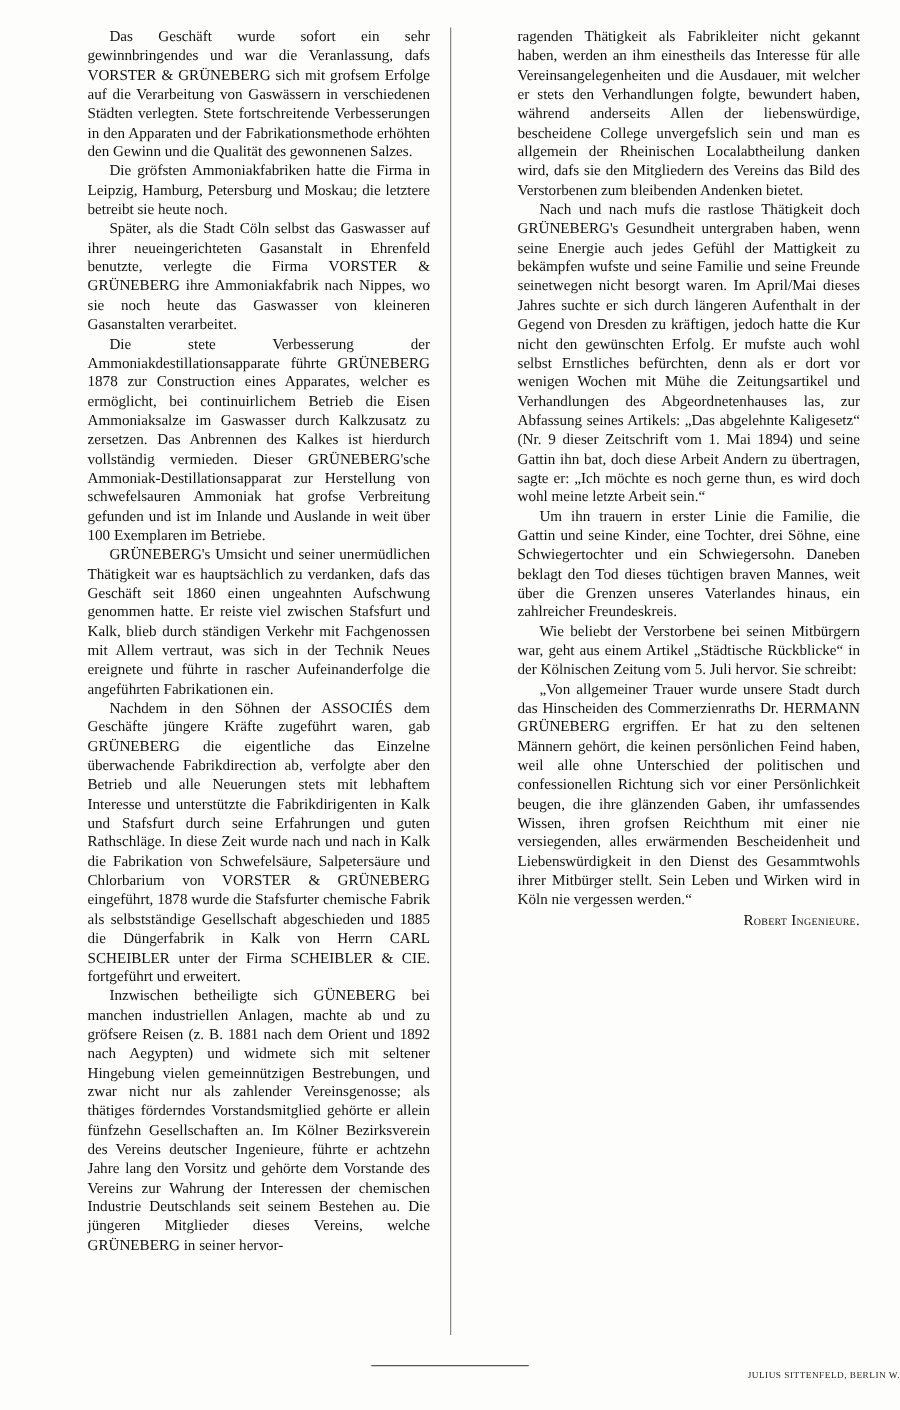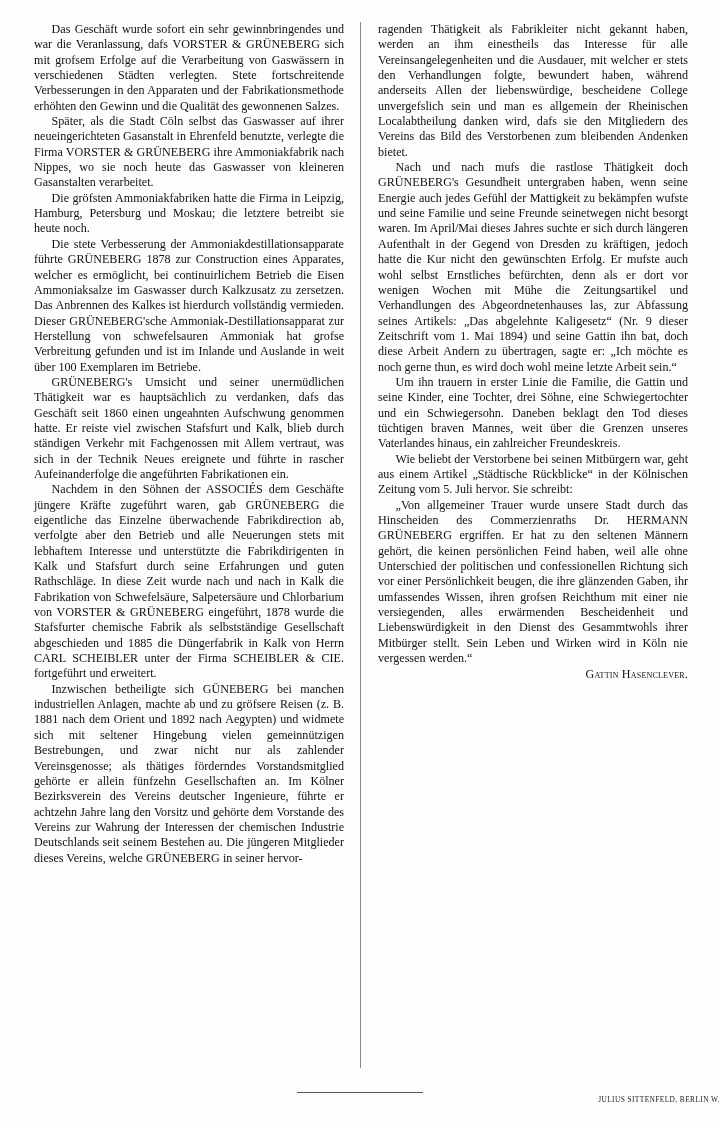--- a/index.html
+++ b/index.html
@@ -31,20 +31,21 @@
     display: flex;
     gap: 0px;
   }
   .col {
     width: 310px;
     font-size: 12.1px;
     line-height: 15.35px;
     text-align: justify;
     text-justify: inter-word;
     hyphens: manual;
+    margin-left: 36px;
   }
   .col.left {
     padding-right: 16px;
     border-right: 1px solid #8a8a8a;
   }
   .col.right {
     padding-left: 17px;
   }
   p {
     margin: 0;
@@ -87,35 +88,35 @@
 </style>
 </head>
 <body>
 
 <div class="page">
 
   <div class="columns">
 
     <div class="col left">
       <p>Das Geschäft wurde sofort ein sehr gewinnbringendes und war die Veranlassung, dafs VORSTER &amp; GRÜNEBERG sich mit grofsem Erfolge auf die Verarbeitung von Gaswässern in verschiedenen Städten verlegten. Stete fortschreitende Verbesserungen in den Apparaten und der Fabrikationsmethode erhöhten den Gewinn und die Qualität des gewonnenen Salzes.</p>
+      <p>Die gröfsten Ammoniakfabriken hatte die Firma in Leipzig, Hamburg, Petersburg und Moskau; die letztere betreibt sie heute noch.</p>
       <p>Später, als die Stadt Cöln selbst das Gaswasser auf ihrer neueingerichteten Gasanstalt in Ehrenfeld benutzte, verlegte die Firma VORSTER &amp; GRÜNEBERG ihre Ammoniakfabrik nach Nippes, wo sie noch heute das Gaswasser von kleineren Gasanstalten verarbeitet.</p>
-      <p>Die gröfsten Ammoniakfabriken hatte die Firma in Leipzig, Hamburg, Petersburg und Moskau; die letztere betreibt sie heute noch.</p>
       <p>Die stete Verbesserung der Ammoniakdestillationsapparate führte GRÜNEBERG 1878 zur Construction eines Apparates, welcher es ermöglicht, bei continuirlichem Betrieb die Eisen Ammoniaksalze im Gaswasser durch Kalkzusatz zu zersetzen. Das Anbrennen des Kalkes ist hierdurch vollständig vermieden. Dieser GRÜNEBERG'sche Ammoniak-Destillationsapparat zur Herstellung von schwefelsauren Ammoniak hat grofse Verbreitung gefunden und ist im Inlande und Auslande in weit über 100 Exemplaren im Betriebe.</p>
       <p>GRÜNEBERG's Umsicht und seiner unermüdlichen Thätigkeit war es hauptsächlich zu verdanken, dafs das Geschäft seit 1860 einen ungeahnten Aufschwung genommen hatte. Er reiste viel zwischen Stafsfurt und Kalk, blieb durch ständigen Verkehr mit Fachgenossen mit Allem vertraut, was sich in der Technik Neues ereignete und führte in rascher Aufeinanderfolge die angeführten Fabrikationen ein.</p>
       <p>Nachdem in den Söhnen der ASSOCIÉS dem Geschäfte jüngere Kräfte zugeführt waren, gab GRÜNEBERG die eigentliche das Einzelne überwachende Fabrikdirection ab, verfolgte aber den Betrieb und alle Neuerungen stets mit lebhaftem Interesse und unterstützte die Fabrikdirigenten in Kalk und Stafsfurt durch seine Erfahrungen und guten Rathschläge. In diese Zeit wurde nach und nach in Kalk die Fabrikation von Schwefelsäure, Salpetersäure und Chlorbarium von VORSTER &amp; GRÜNEBERG eingeführt, 1878 wurde die Stafsfurter chemische Fabrik als selbstständige Gesellschaft abgeschieden und 1885 die Düngerfabrik in Kalk von Herrn CARL SCHEIBLER unter der Firma SCHEIBLER &amp; CIE. fortgeführt und erweitert.</p>
       <p>Inzwischen betheiligte sich GÜNEBERG bei manchen industriellen Anlagen, machte ab und zu gröfsere Reisen (z. B. 1881 nach dem Orient und 1892 nach Aegypten) und widmete sich mit seltener Hingebung vielen gemeinnützigen Bestrebungen, und zwar nicht nur als zahlender Vereinsgenosse; als thätiges förderndes Vorstandsmitglied gehörte er allein fünfzehn Gesellschaften an. Im Kölner Bezirksverein des Vereins deutscher Ingenieure, führte er achtzehn Jahre lang den Vorsitz und gehörte dem Vorstande des Vereins zur Wahrung der Interessen der chemischen Industrie Deutschlands seit seinem Bestehen au. Die jüngeren Mitglieder dieses Vereins, welche GRÜNEBERG in seiner hervor-</p>
     </div>
 
     <div class="col right">
       <p class="noindent">ragenden Thätigkeit als Fabrikleiter nicht gekannt haben, werden an ihm einestheils das Interesse für alle Vereinsangelegenheiten und die Ausdauer, mit welcher er stets den Verhandlungen folgte, bewundert haben, während anderseits Allen der liebenswürdige, bescheidene College unvergefslich sein und man es allgemein der Rheinischen Localabtheilung danken wird, dafs sie den Mitgliedern des Vereins das Bild des Verstorbenen zum bleibenden Andenken bietet.</p>
       <p>Nach und nach mufs die rastlose Thätigkeit doch GRÜNEBERG's Gesundheit untergraben haben, wenn seine Energie auch jedes Gefühl der Mattigkeit zu bekämpfen wufste und seine Familie und seine Freunde seinetwegen nicht besorgt waren. Im April/Mai dieses Jahres suchte er sich durch längeren Aufenthalt in der Gegend von Dresden zu kräftigen, jedoch hatte die Kur nicht den gewünschten Erfolg. Er mufste auch wohl selbst Ernstliches befürchten, denn als er dort vor wenigen Wochen mit Mühe die Zeitungsartikel und Verhandlungen des Abgeordnetenhauses las, zur Abfassung seines Artikels: „Das abgelehnte Kaligesetz“ (Nr. 9 dieser Zeitschrift vom 1. Mai 1894) und seine Gattin ihn bat, doch diese Arbeit Andern zu übertragen, sagte er: „Ich möchte es noch gerne thun, es wird doch wohl meine letzte Arbeit sein.“</p>
       <p>Um ihn trauern in erster Linie die Familie, die Gattin und seine Kinder, eine Tochter, drei Söhne, eine Schwiegertochter und ein Schwiegersohn. Daneben beklagt den Tod dieses tüchtigen braven Mannes, weit über die Grenzen unseres Vaterlandes hinaus, ein zahlreicher Freundeskreis.</p>
       <p>Wie beliebt der Verstorbene bei seinen Mitbürgern war, geht aus einem Artikel „Städtische Rückblicke“ in der Kölnischen Zeitung vom 5. Juli hervor. Sie schreibt:</p>
       <p>„Von allgemeiner Trauer wurde unsere Stadt durch das Hinscheiden des Commerzienraths Dr. HERMANN GRÜNEBERG ergriffen. Er hat zu den seltenen Männern gehört, die keinen persönlichen Feind haben, weil alle ohne Unterschied der politischen und confessionellen Richtung sich vor einer Persönlichkeit beugen, die ihre glänzenden Gaben, ihr umfassendes Wissen, ihren grofsen Reichthum mit einer nie versiegenden, alles erwärmenden Bescheidenheit und Liebenswürdigkeit in den Dienst des Gesammtwohls ihrer Mitbürger stellt. Sein Leben und Wirken wird in Köln nie vergessen werden.“</p>
-      <p class="sig sc">Gattin Hasenclever.</p>
+      <p class="sig sc">Robert Ingenieure.</p>
     </div>
 
   </div>
 
   <div class="footer">
     <div class="rule"></div>
     <div class="imprint">JULIUS SITTENFELD, BERLIN W.</div>
   </div>
 
 </div>

